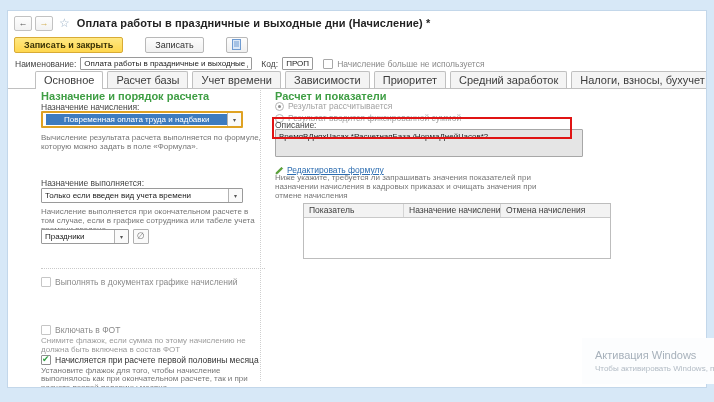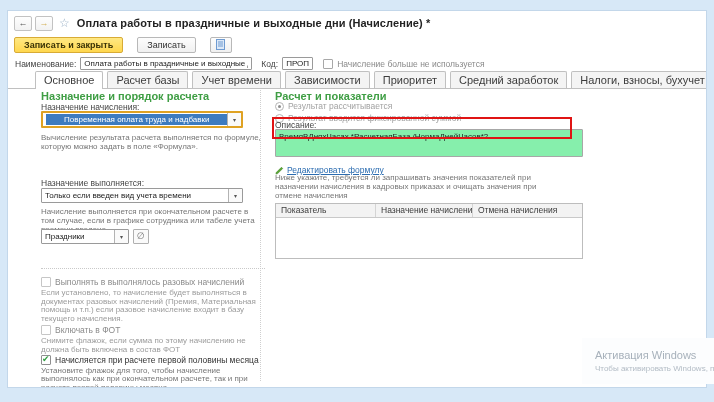--- a/index.html
+++ b/index.html
@@ -22,21 +22,21 @@
   .navbtn {
     width: 18px; height: 15px; font-size: 9px; line-height: 13px; text-align: center;
     border: 1px solid #c2c2c2; border-radius: 2px; background: linear-gradient(#fefefe,#f2f2f2);
     color: #555; cursor: default;
   }
   .navbtn.fwd { color: #d4b158; }
   .star { font-size: 12px; color: #9db3c8; margin: 0 4px 0 3px; }
   .wtitle { font-size: 11px; font-weight: bold; color: #232323; letter-spacing: .1px; }
 
   
-  .toolbar { position: absolute; left: 6px; top: 26px; display: flex; align-items: center; gap: 14px; }
+  .toolbar { position: absolute; left: 6px; top: 26px; display: flex; align-items: center; gap: 22px; }
   .btn {
     height: 16px; font-size: 9px; line-height: 14px; padding: 0 9px;
     border: 1px solid #b8b8b8; border-radius: 2px; background: linear-gradient(#fdfdfd,#f0f0f0);
     color: #333; white-space: nowrap;
   }
   .btn.primary {
     background: linear-gradient(#ffe883,#ffd74e); border-color: #d8ab35; font-weight: bold; color: #3a3306;
   }
   .iconbtn { width: 22px; height: 16px; display: flex; align-items: center; justify-content: center;
     border: 1px solid #b8b8b8; border-radius: 2px; background: linear-gradient(#fdfdfd,#f0f0f0); }
@@ -83,28 +83,28 @@
   .cbrow { display: flex; align-items: flex-start; }
   .cbrow .cbxlabel { font-size: 8.5px; line-height: 10px; }
   .cbrow .cbxlabel.on { color: #333; }
 
   .radio { width: 9px; height: 9px; border: 1px solid #b5b5b5; border-radius: 50%; background: #fff; display: inline-block; flex: none; position: relative; }
   .radio.sel::after { content: ""; position: absolute; left: 2px; top: 2px; width: 3px; height: 3px; border-radius: 50%; background: #8c8c8c; }
   .radrow { display: flex; align-items: center; gap: 4px; }
   .radrow .rlabel { font-size: 8.5px; color: #a2a2a2; }
 
   .formula-field {
-    width: 308px; height: 28px; border: 1px solid #a7a7a7; border-radius: 1px; background: #86efac;
+    width: 308px; height: 28px; border: 1px solid #a7a7a7; border-radius: 1px; background: #e5e5e5;
     font-size: 8px; line-height: 10px; padding: 2px 3px; color: #222; overflow: hidden;
   }
   .redbox { position: absolute; left: -3px; top: 27px; width: 300px; height: 22px; border: 2px solid #e01414; pointer-events: none; z-index: 3; }
   .linkrow { display: flex; align-items: center; gap: 3px; }
   .link { font-size: 8.5px; color: #2b6cb0; text-decoration: underline; }
 
-  .ptable { width: 308px; height: 56px; border: 1px solid #bdbdbd; background: #fff; }
+  .ptable { width: 308px; height: 56px; border: 1px solid #bdbdbd; background: #fff; margin-left: 28px; }
   .ptable .thead { display: flex; height: 14px; background: #f3f3f3; border-bottom: 1px solid #c9c9c9; }
   .ptable .th { font-size: 8.5px; line-height: 13px; color: #3b3b3b; padding: 0 5px; border-right: 1px solid #d4d4d4; overflow: hidden; white-space: nowrap; }
   .ptable .th:last-child { border-right: none; }
   .ptable .tbody { height: 41px; }
 
   
   .wm-panel { position: absolute; left: 582px; top: 338px; width: 132px; height: 46px; background: #fcfdfe; }
   .wm1 { position: absolute; left: 595px; top: 349px; font-size: 11px; color: #a7b1bb; white-space: nowrap; }
   .wm2 { position: absolute; left: 595px; top: 364px; font-size: 8px; color: #b3bcc5; white-space: nowrap; }
 
@@ -182,23 +182,22 @@
       <div class="carrow">▾</div>
     </div>
     <div class="abs" style="top:139px; left:92px; width:16px; height:15px; border:1px solid #b0b0b0; border-radius:1px; background:#fafafa; text-align:center; font-size:9px; line-height:13px; color:#777">
       <span>∅</span>
     </div>
 
     <div class="abs hsep" style="top:178px; width:224px"></div>
 
     <div class="abs cbrow" style="top:187px">
       <span class="cbx disabled"></span>
-      <span class="cbxlabel">Выполнять в выполнялось разовых начислений</span>
-    </div>
-    <div class="abs hint dim" style="top:199px; width:224px; line-height:8.6px">Если установлено, то начисление будет выполняться в документах разовых начислений (Премия, Материальная помощь и т.п.) если разовое начисление входит в базу текущего начисления.</div>
+      <span class="cbxlabel">Выполнять в документах графике начислений</span>
+    </div>
 
     <div class="abs cbrow" style="top:235px">
       <span class="cbx disabled"></span>
       <span class="cbxlabel">Включать в ФОТ</span>
     </div>
     <div class="abs hint dim" style="top:247px; width:224px; line-height:8.6px">Снимите флажок, если сумма по этому начислению не должна быть включена в состав ФОТ</div>
 
     <div class="abs cbrow" style="top:265px">
       <span class="cbx checked"></span>
       <span class="cbxlabel on">Начисляется при расчете первой половины месяца</span>

